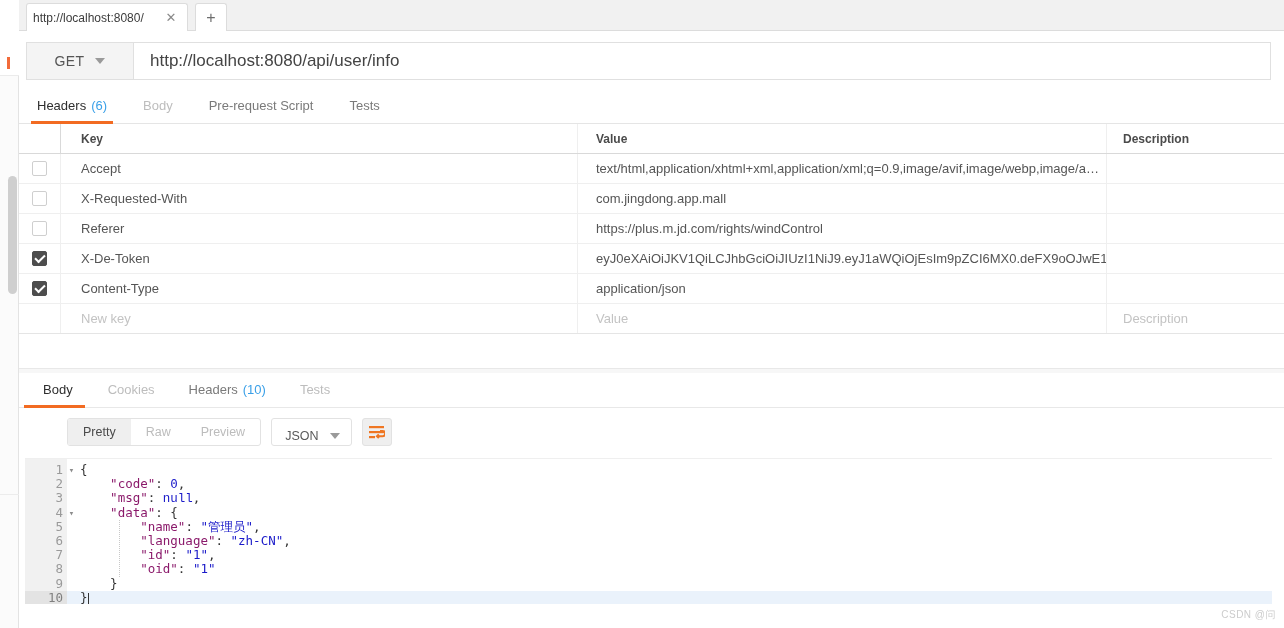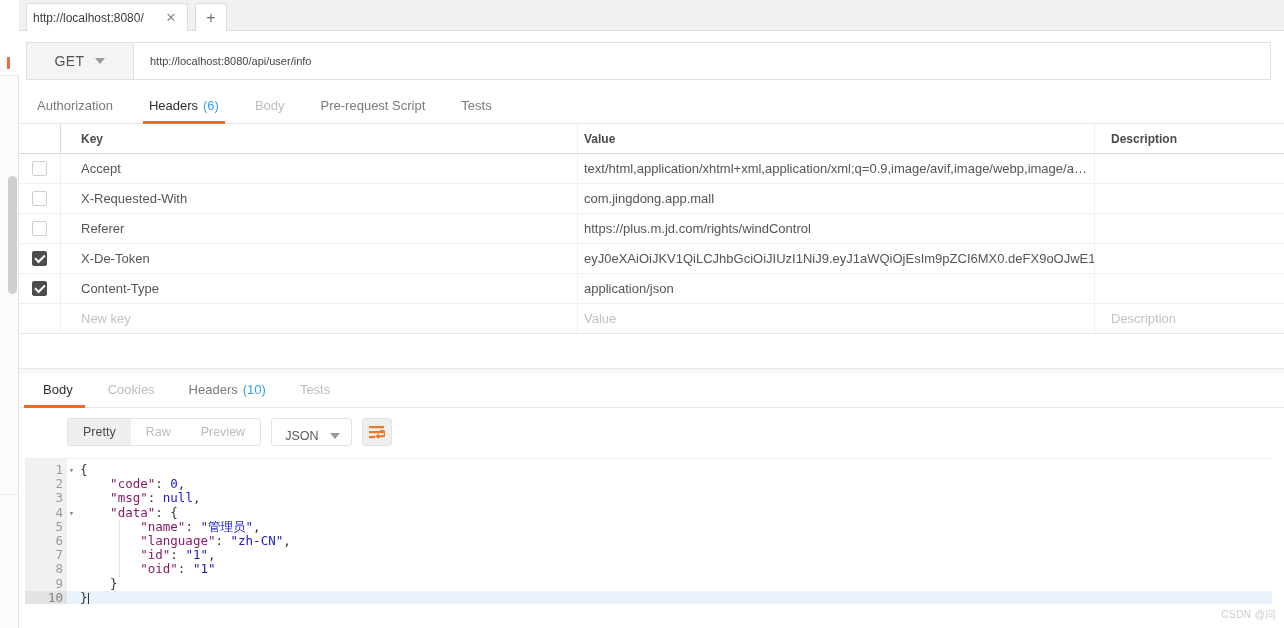--- a/index.html
+++ b/index.html
@@ -114,21 +114,21 @@
   .caret {
     width: 0; height: 0;
     border-left: 5px solid transparent;
     border-right: 5px solid transparent;
     border-top: 6px solid #9a9a9a;
   }
   .url-input {
     flex: 1; height: 100%;
     display: flex; align-items: center;
     padding-left: 16px;
-    font-size: 11px; color: #444444;
+    font-size: 17px; color: #444444;
     cursor: text;
   }
 
   
   .req-tabs {
     position: absolute; left: 19px; top: 88px;
     width: 1265px; height: 36px;
     border-bottom: 1px solid #e5e5e5;
     display: flex; align-items: flex-end;
   }
@@ -177,21 +177,21 @@
     border-right: 1px solid #efefef;
     font-size: 13px; color: #555555;
     overflow: hidden; white-space: nowrap;
   }
   .c-val {
     width: 517px; height: 100%;
     display: flex; align-items: center;
     padding-left: 6px;
     border-right: 1px solid #efefef;
     font-size: 13px; color: #555555;
-    overflow: hidden; white-space: nowrap;
+    overflow: hidden; white-space: nowrap; margin-left: 12px;
   }
   .c-desc {
     flex: 1; height: 100%;
     display: flex; align-items: center;
     padding-left: 16px;
     font-size: 13px; color: #555555;
     overflow: hidden; white-space: nowrap;
   }
   .hrow.head .c-key,
   .hrow.head .c-val,
@@ -324,21 +324,21 @@
     height: 14.2px; line-height: 14.2px;
     white-space: pre;
   }
   .cline.hl {
     background: #eaf2fb;
     margin-left: -13px; padding-left: 13px;
   }
   .k-key { color: #8b1a6b; }
   .k-str { color: #1a1ac9; }
   .k-num { color: #1a1ac9; }
-  .k-null { color: #1a1ac9; }
+  .k-null { color: #1a1ac9; font-family: Liberation Mono, monospace; }
   .k-punc { color: #333333; }
   .caret-bar {
     display: inline-block;
     width: 1px; height: 11px;
     background: #333333;
     vertical-align: -2px;
   }
   .indent-guide {
     position: absolute; left: 52px; top: 61px;
     width: 1px; height: 57px;
@@ -381,23 +381,20 @@
 
   <div class="urlbar">
     <div class="method-box">
       <span class="method-label">GET</span>
       <span class="caret"></span>
     </div>
     <div class="url-input">http://localhost:8080/api/user/info</div>
   </div>
 
   <div class="req-tabs">
-    <div class="rtab">
-      <span>Authorization</span>
-    </div>
     <div class="rtab active">
       <span>Headers</span>
       <span class="count">(6)</span>
     </div>
     <div class="rtab dim">
       <span>Body</span>
     </div>
     <div class="rtab">
       <span>Pre-request Script</span>
     </div>

